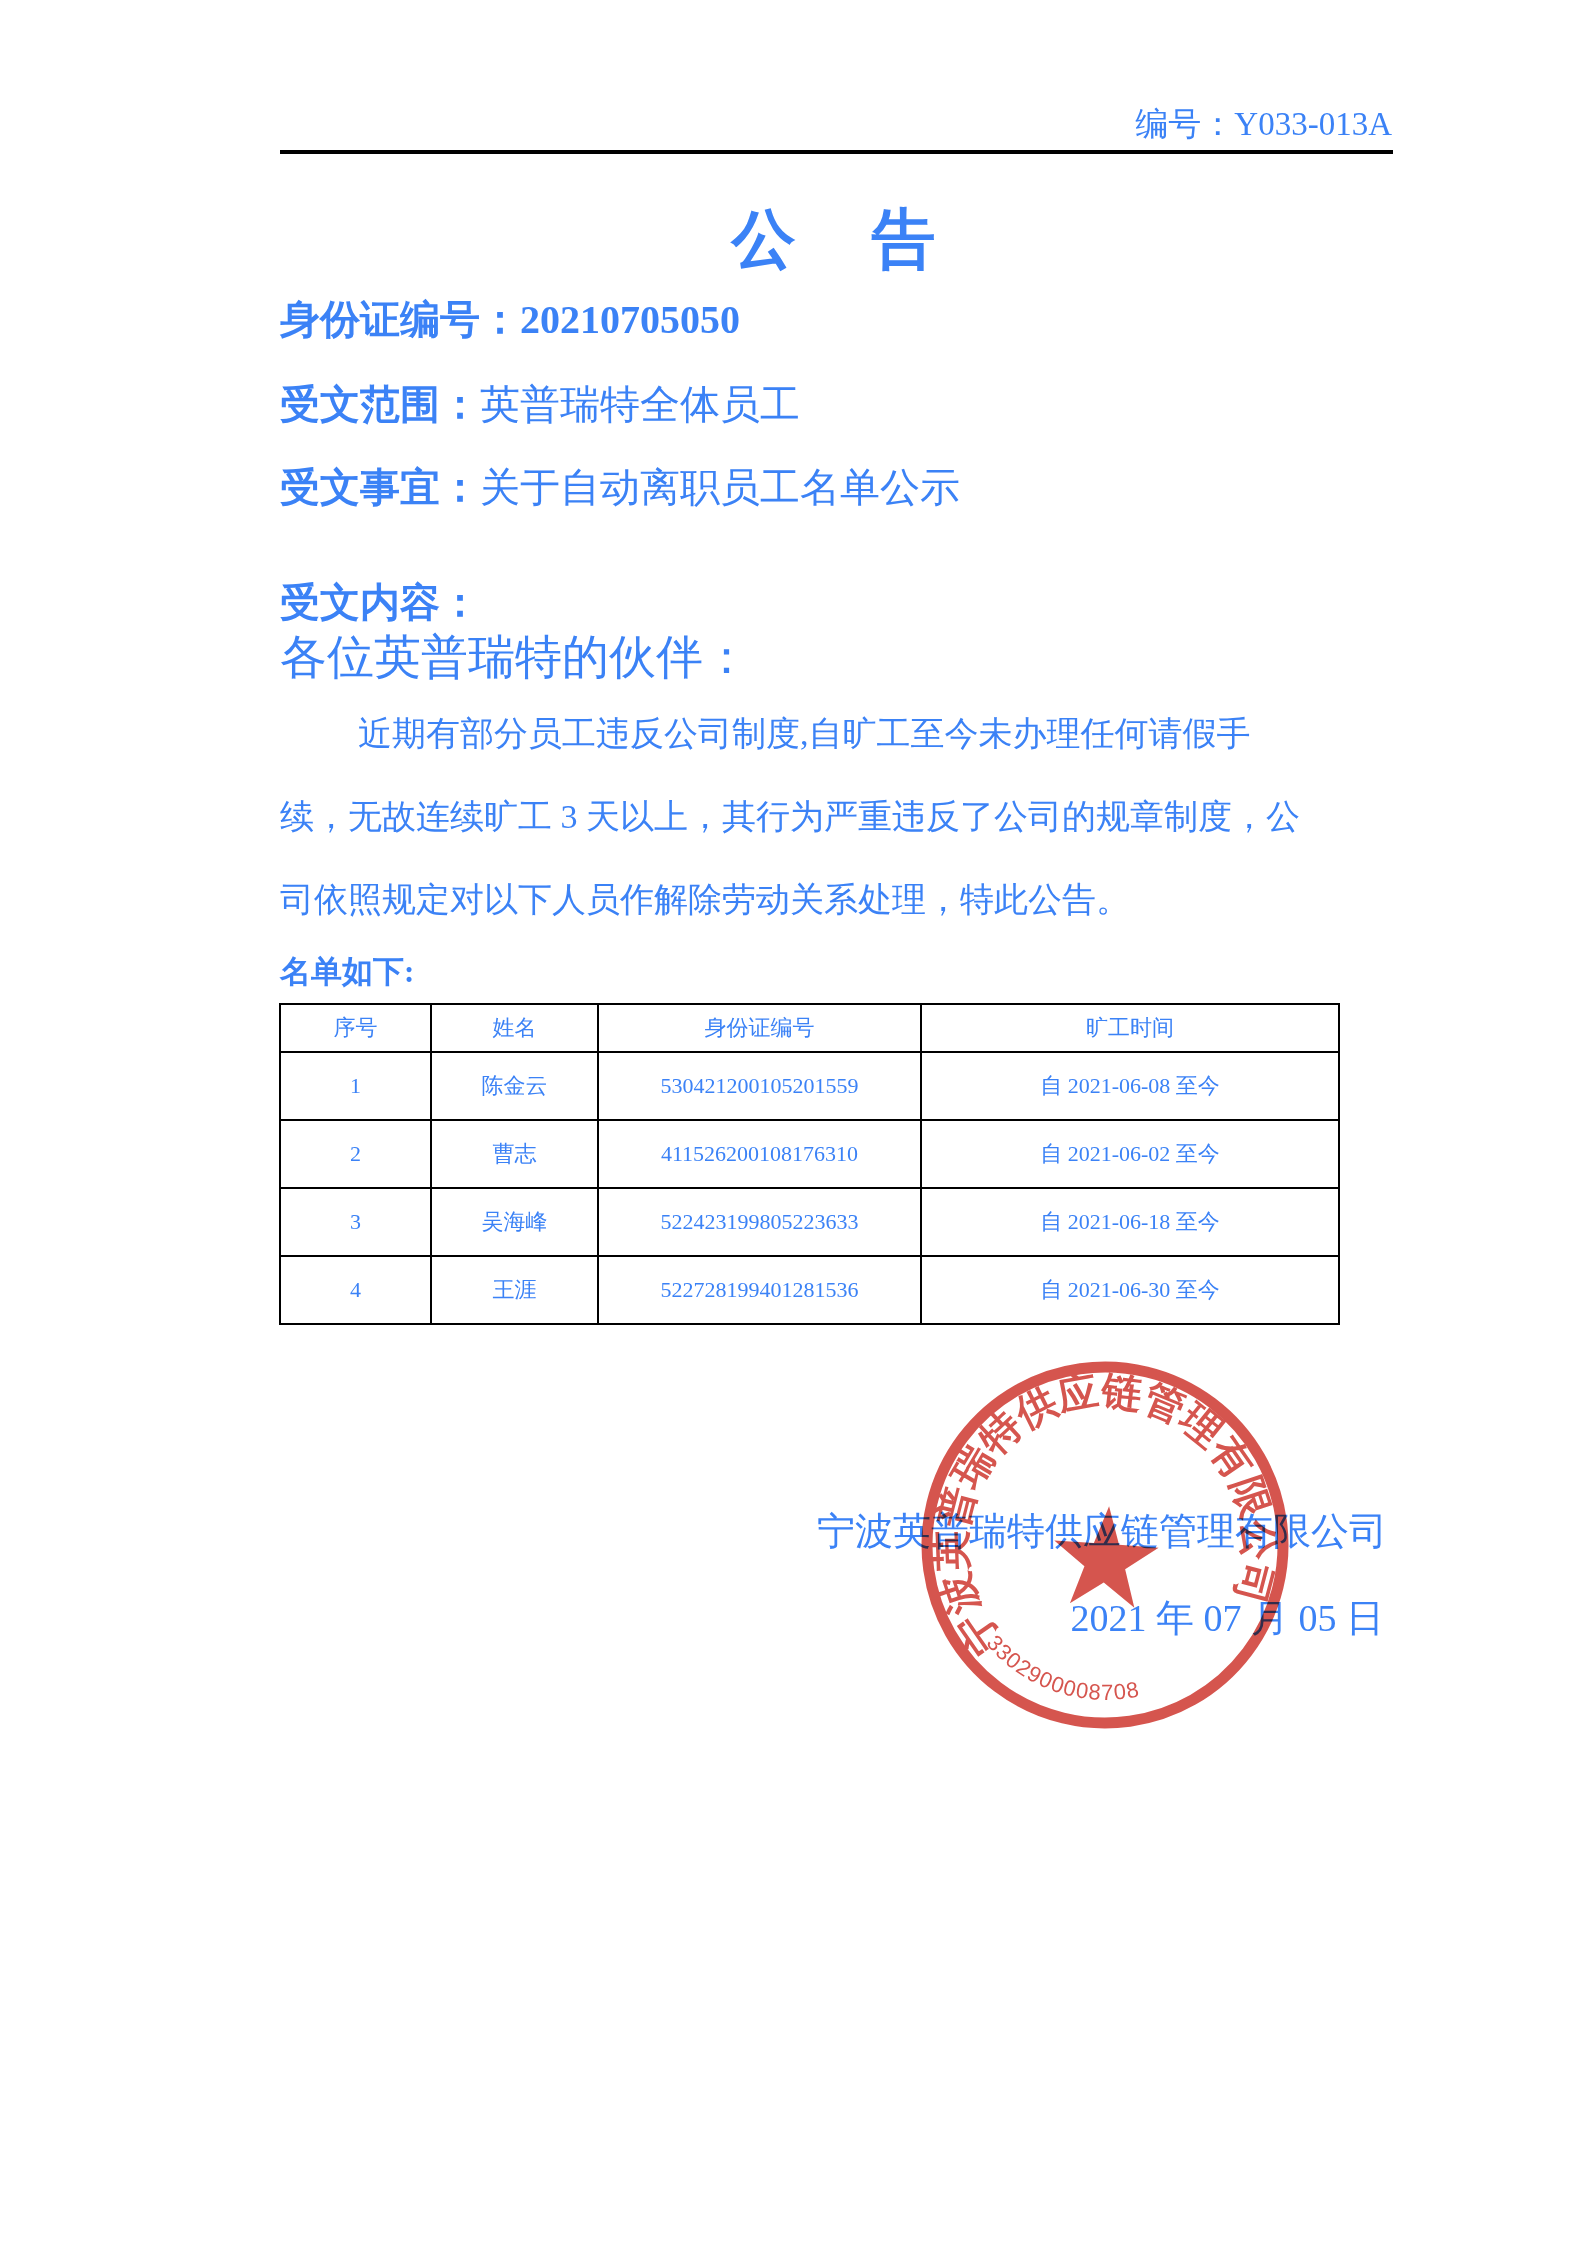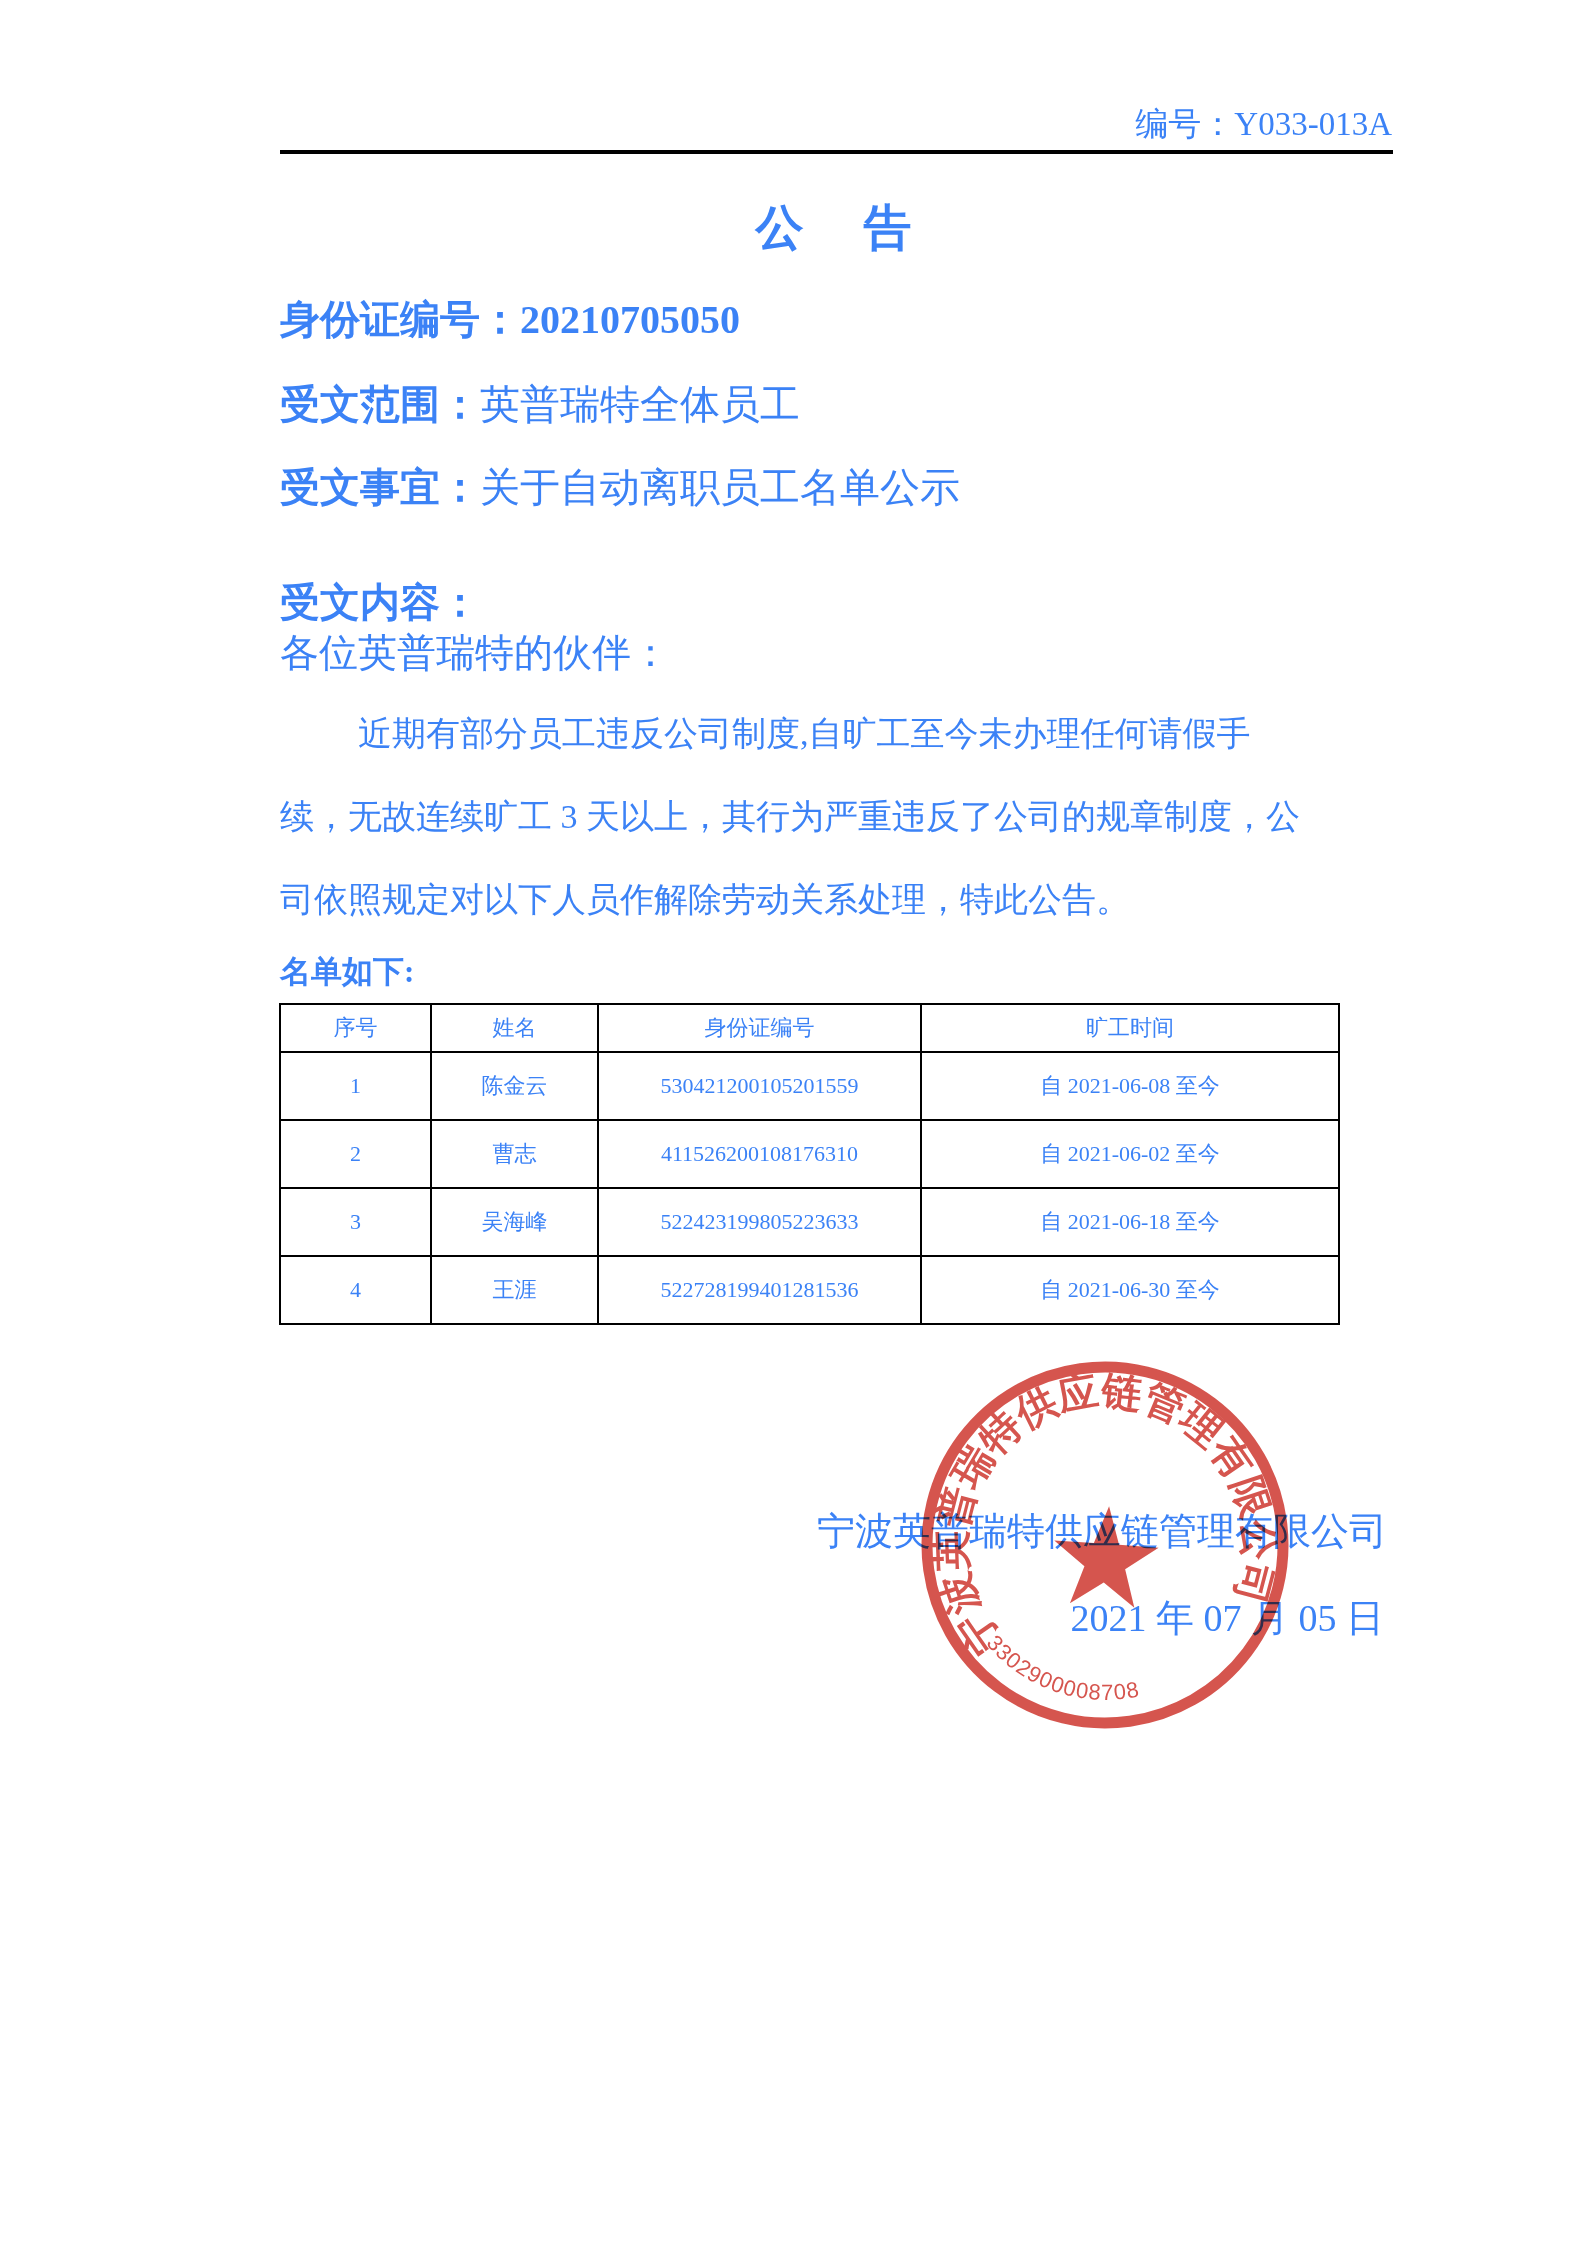--- a/index.html
+++ b/index.html
@@ -9,26 +9,26 @@
     background:#ffffff;
     font-family:"Liberation Serif","DejaVu Serif",serif;
     color:#3b82f6;
     overflow:hidden;
     margin-left:40px;
   }
   .abs{position:absolute;white-space:nowrap;}
   .doc-code{top:102px;right:235px;font-size:33px;}
   .rule{top:150px;left:240px;width:1113px;height:4px;background:#000;}
   .title{top:196px;left:240px;width:1113px;text-align:center;
-         font-size:48px;font-weight:bold;letter-spacing:6px;}
+         font-size:64px;font-weight:bold;letter-spacing:6px;}
   .meta{left:240px;font-size:40px;}
   .meta .lbl{font-weight:bold;}
   .meta-0{top:292px;} .meta-1{top:377px;} .meta-2{top:460px;} .meta-3{top:575px;}
   .v-bold{font-weight:bold;}
-  .salutation{top:626px;left:240px;font-size:39px;}
+  .salutation{top:626px;left:240px;font-size:47px;}
   .body-line{font-size:34px;}
   .bl-0{top:711px;left:318px;}
   .bl-1{top:794px;left:240px;}
   .bl-2{top:877px;left:240px;}
   .list-heading{top:951px;left:240px;font-size:31px;font-weight:bold;}
   table.roster{
     position:absolute;top:1003px;left:239px;
     width:1059px;border-collapse:collapse;table-layout:fixed;
     font-size:22px;
   }

